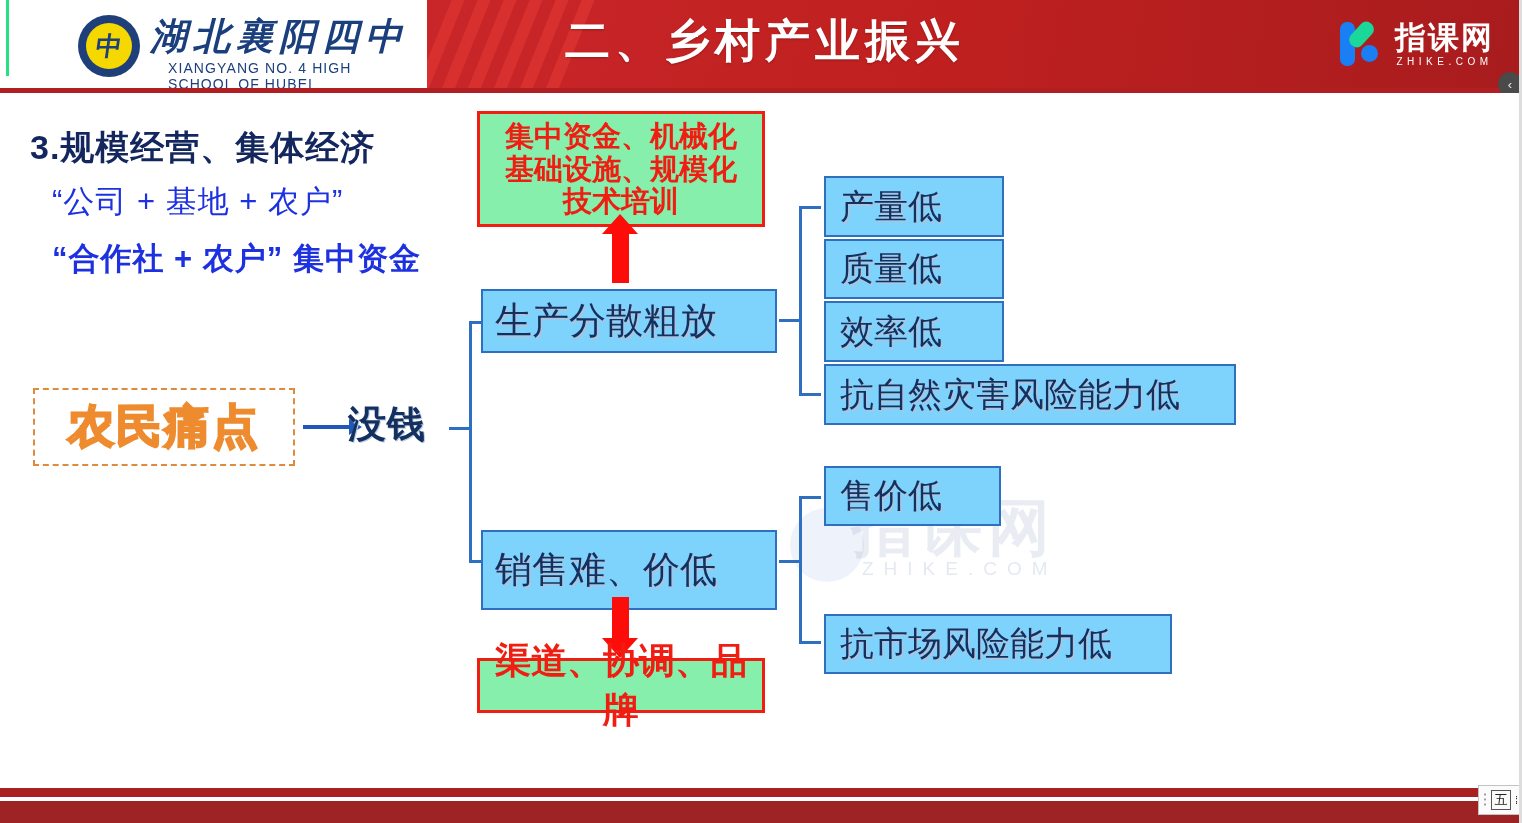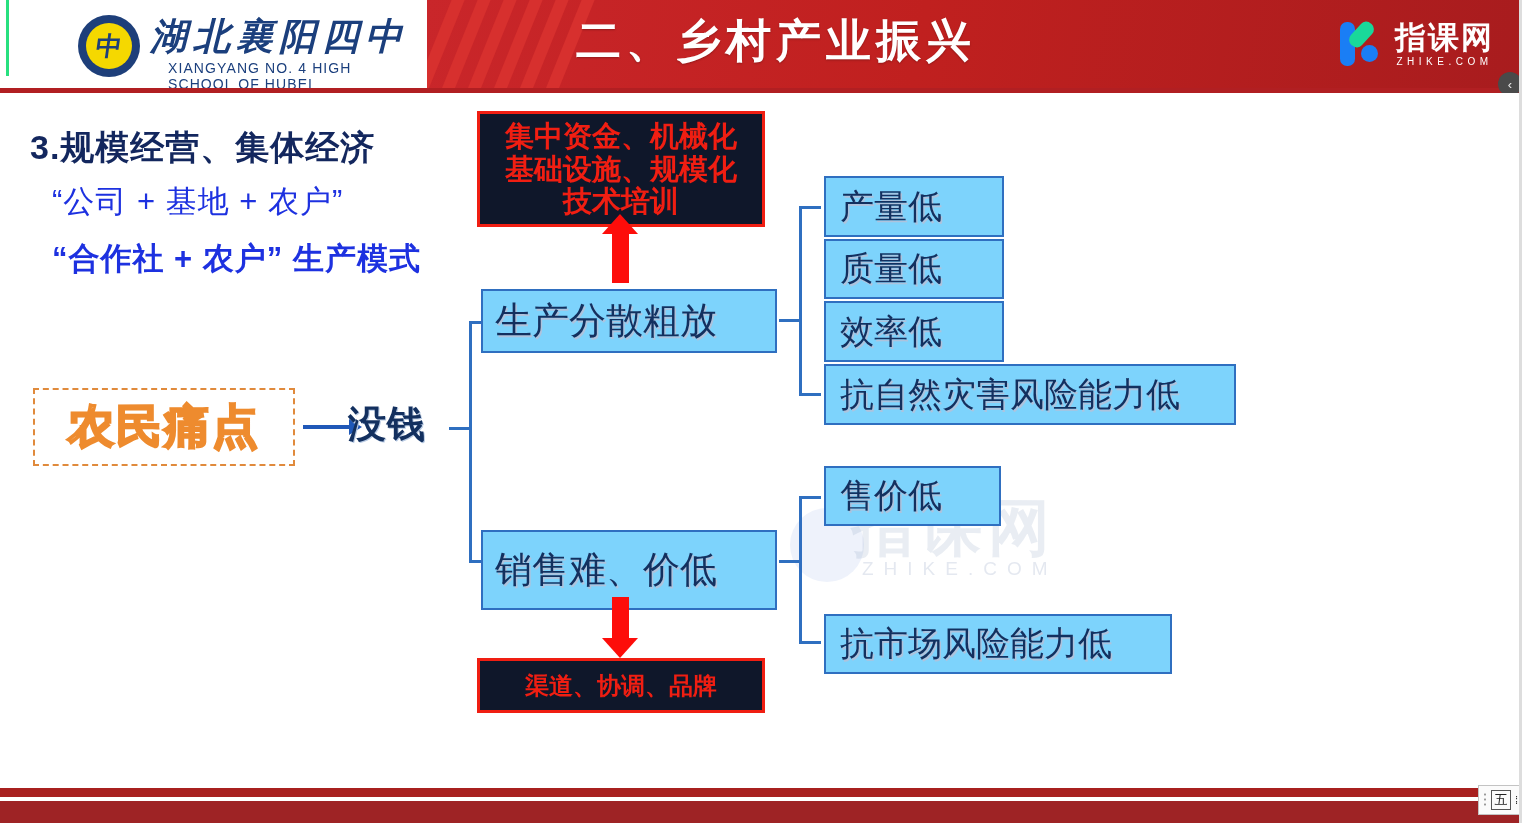--- a/index.html
+++ b/index.html
@@ -44,21 +44,20 @@
     position: absolute; top: -12px; width: 13px; height: 116px;
     background: #d7302e;
     transform: skewX(-22deg);
   }
   .header-title {
     position: absolute; left: 565px; top: 11px;
     font-size: 45px; font-weight: bold; color: #ffffff;
     letter-spacing: 5px;
     font-family: "Liberation Sans", sans-serif;
     text-shadow: 0 1px 2px rgba(0,0,0,.25);
-    margin-left: 11px;
   }
 
   
   .school-logo { position: absolute; left: 78px; top: 10px; width: 330px; height: 70px; }
   .crest {
     position: absolute; left: 0; top: 5px; width: 62px; height: 62px;
     border-radius: 50%;
     background: #1e3f7a;
     display: flex; align-items: center; justify-content: center;
   }
@@ -221,32 +220,32 @@
   #leaf-nat     { left: 824px; top: 271px; width: 412px; height: 61px; }
 
   #leaf-price   { left: 824px; top: 373px; width: 177px; height: 60px; }
   #leaf-compete { left: 824px; top: 447px; width: 177px; height: 60px; }
   #leaf-market  { left: 824px; top: 521px; width: 348px; height: 60px; }
 
   
   .rbx {
     position: absolute;
     border: 3.5px solid #f01e12;
-    background: #0f172a;
+    background: #86efac;
     color: #f01e12; font-weight: bold;
     text-align: center;
     display: flex; flex-direction: column; align-items: center; justify-content: center;
   }
   #red-top {
     left: 477px; top: 18px; width: 288px; height: 116px;
     font-size: 29px; line-height: 1.12;
   }
   #red-bottom {
     left: 477px; top: 565px; width: 288px; height: 55px;
-    font-size: 24px;
+    font-size: 36px;
     justify-content: center;
   }
 
   
   .arrow-up {
     position: absolute; left: 612px; top: 140px; width: 17px; height: 50px;
     background: #fd0d0a;
   }
   .arrow-up::before {
     content: ""; position: absolute; left: -10px; top: -19px;
@@ -361,21 +360,21 @@
   <div class="slide">
 
     <div class="watermark">
       <div class="wm-dot"></div>
       <div class="wm-cn">指课网</div>
       <div class="wm-en">ZHIKE.COM</div>
     </div>
 
     <div class="h-title">3.规模经营、集体经济</div>
     <div class="h-line1">“公司 + 基地 + 农户”</div>
-    <div class="h-line2">“合作社 + 农户” 生产模式</div>
+    <div class="h-line2">“合作社 + 农户” 集中资金</div>
 
     <div class="painpoint">
       <span class="painpoint-text">农民痛点</span>
     </div>
     <div class="pp-arrow"></div>
     <div class="money">没钱</div>
 
     <div class="conn" id="c1-stem"></div>
     <div class="conn" id="c1-vert"></div>
     <div class="conn" id="c1-top"></div>

